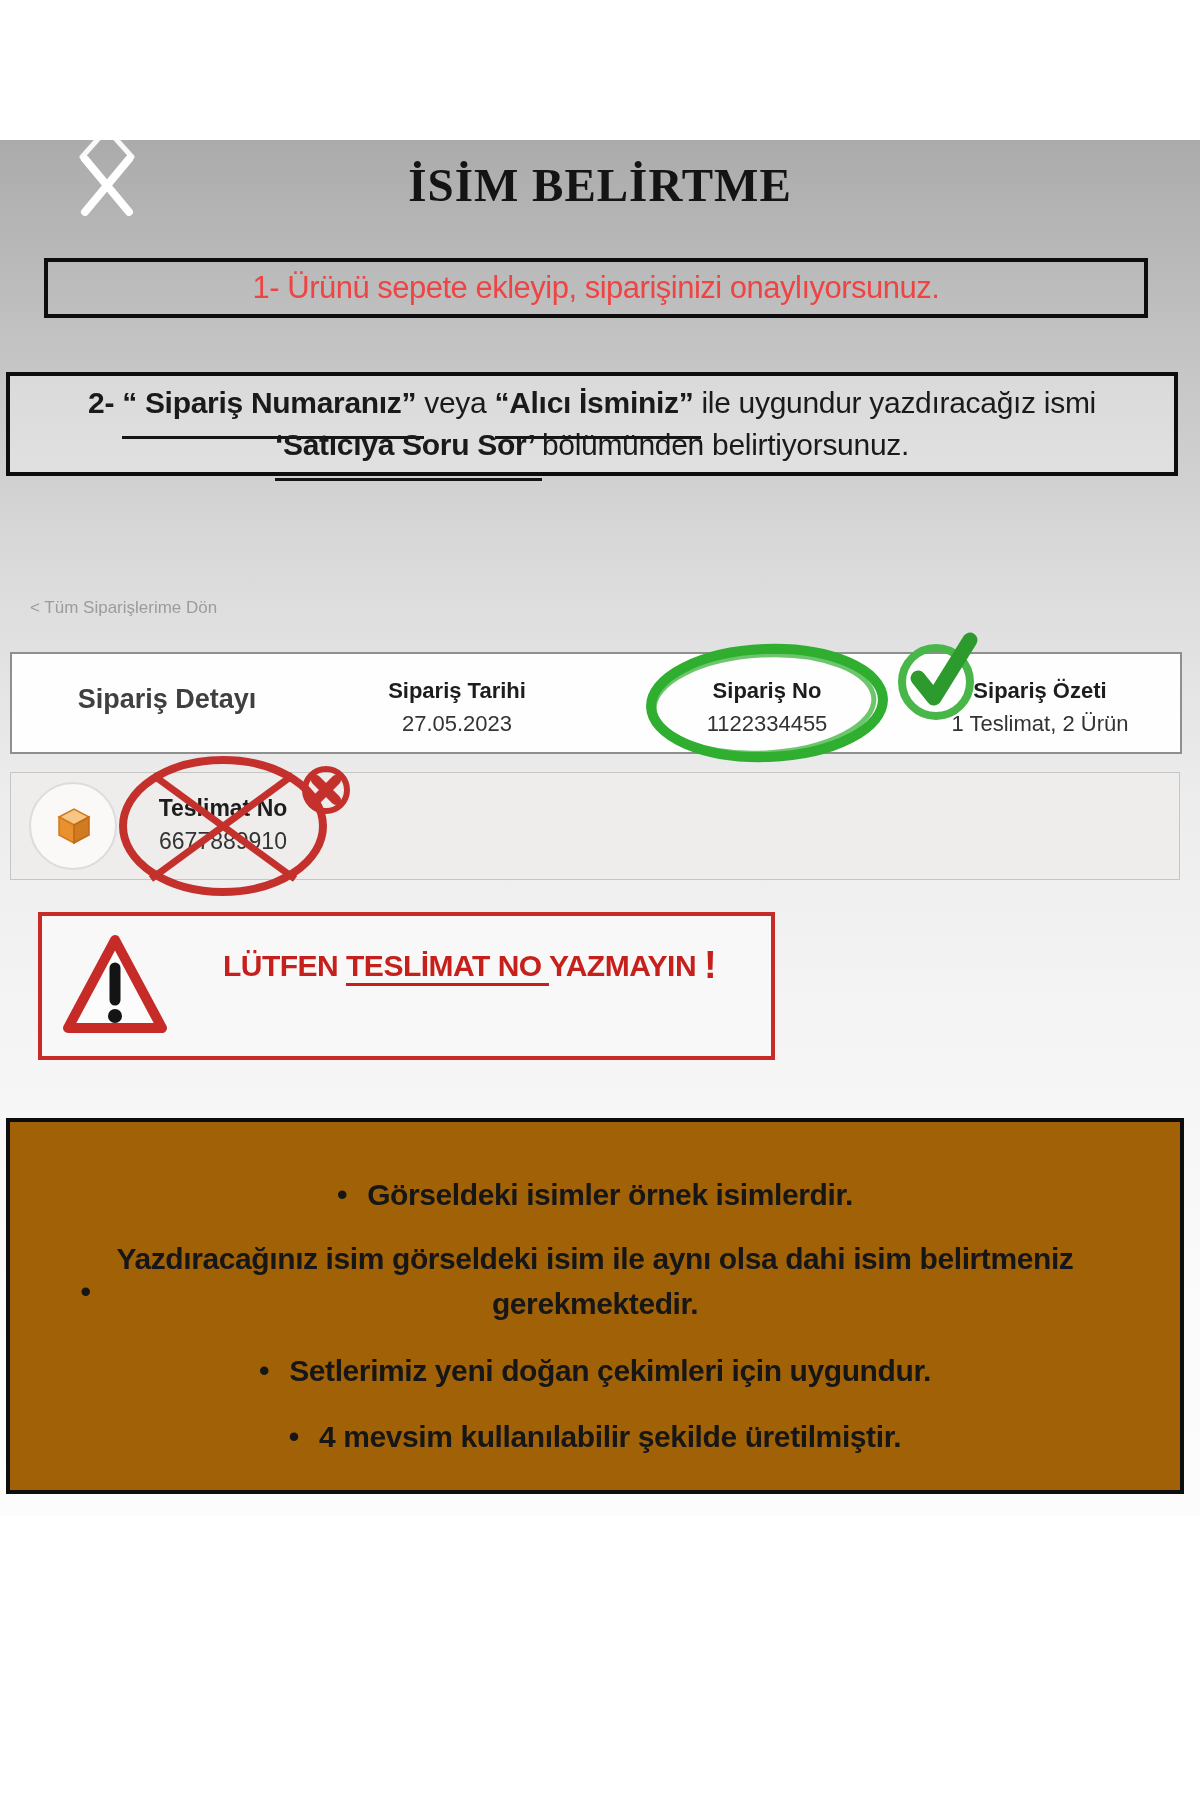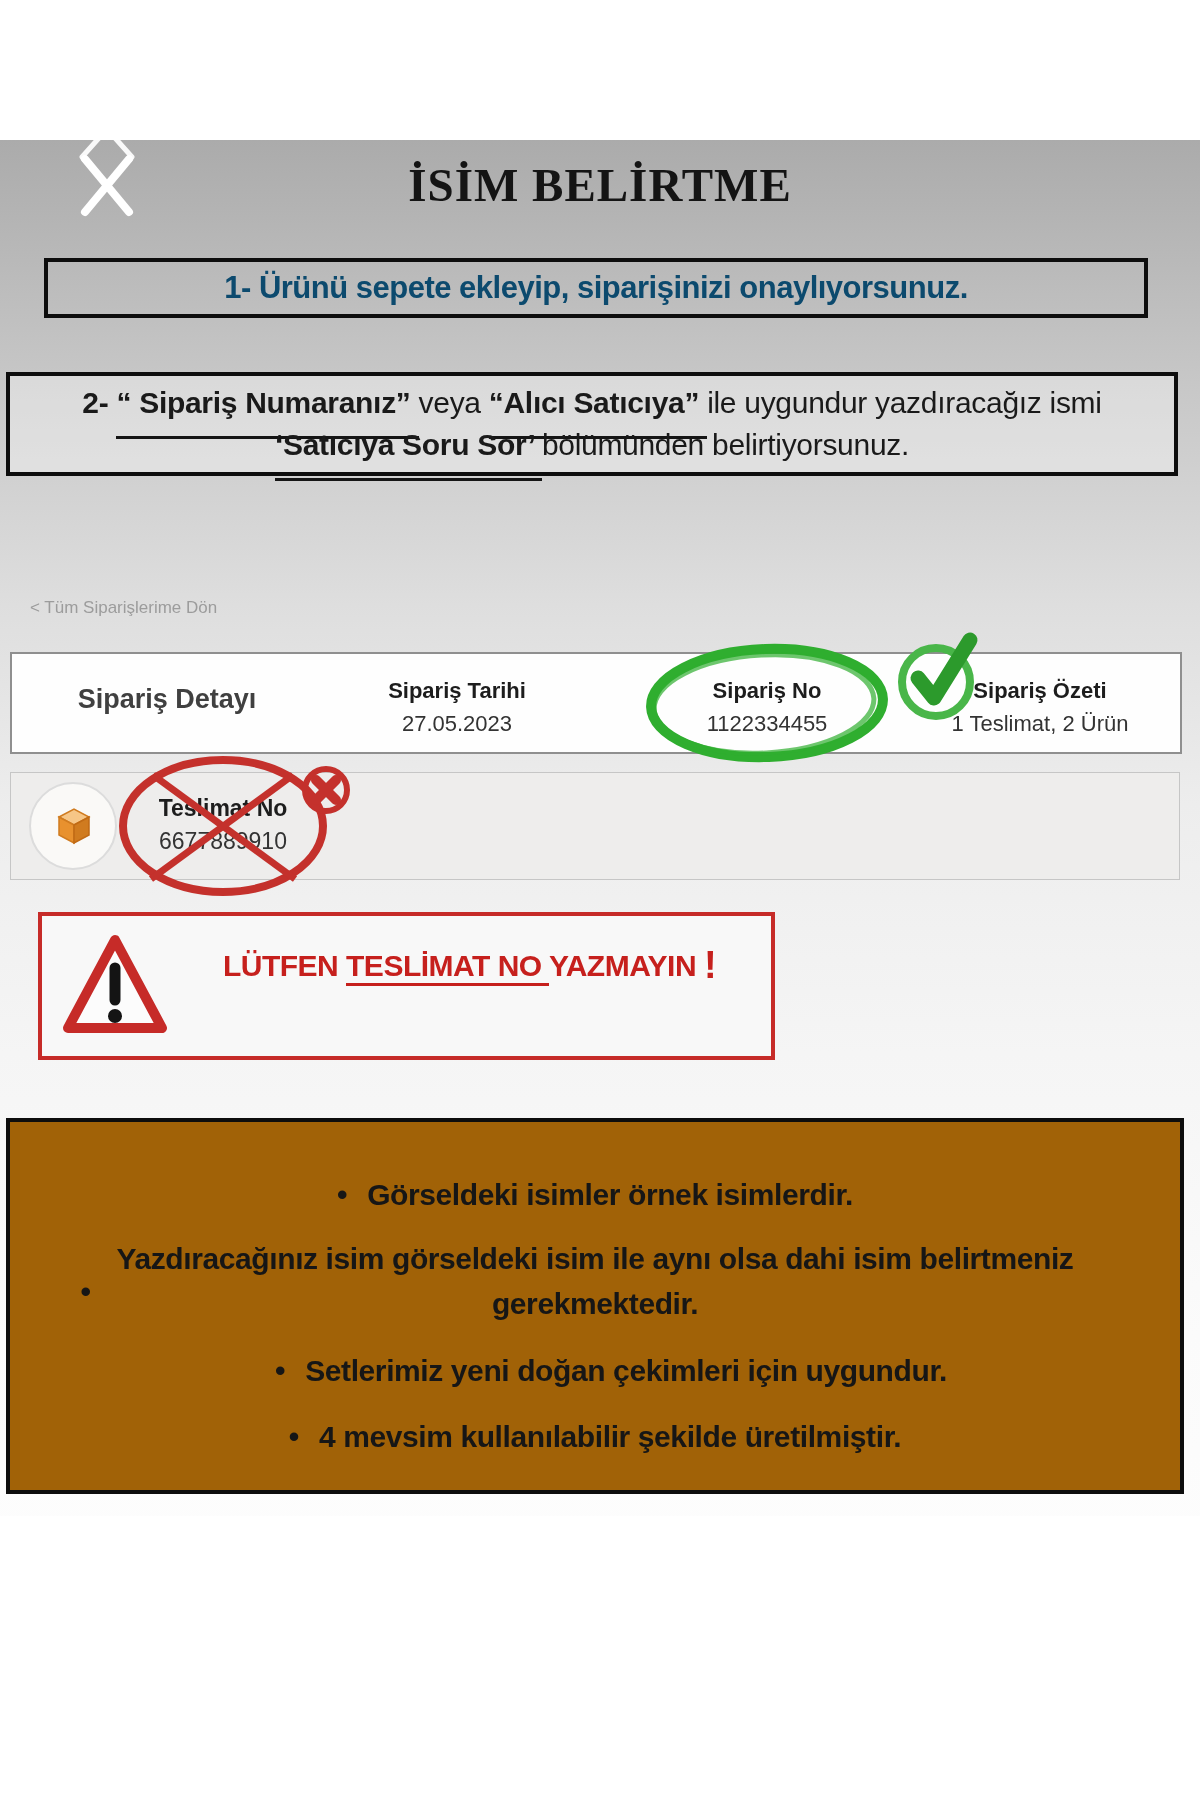--- a/index.html
+++ b/index.html
@@ -6,21 +6,21 @@
   .stage{position:relative;width:1200px;height:1516px;background:#ffffff;overflow:hidden;
          font-family:"Liberation Sans",sans-serif;color:#111;}
   .slide{position:absolute;left:0;top:140px;width:1200px;height:1660px;
          background:linear-gradient(180deg,#ababab 0%,#c6c6c6 14%,#dedede 28%,#ededed 40%,#f5f5f5 55%,#fbfbfb 72%,#ffffff 100%);}
   .close-btn{position:absolute;left:76px;top:126px;width:62px;height:92px;cursor:pointer;}
   .slide-title{position:absolute;left:0;top:158px;width:1200px;text-align:center;
                font-family:"Liberation Serif",serif;font-weight:700;font-size:47px;
                letter-spacing:1px;color:#141414;}
   .step1-box{position:absolute;left:44px;top:258px;width:1096px;height:52px;
              border:4px solid #0d0d0d;display:flex;align-items:center;justify-content:center;}
-  .step1-box .txt{font-weight:700;font-size:31px;letter-spacing:-0.5px;color:#0c4a6e;}
+  .step1-box .txt{font-weight:400;font-size:31px;letter-spacing:-0.5px;color:#ef4444;}
   .step2-box{position:absolute;left:6px;top:372px;width:1164px;height:96px;
              border:4px solid #0d0d0d;background:rgba(255,255,255,0.35);
              display:flex;flex-direction:column;justify-content:center;gap:8px;
              text-align:center;font-size:30px;color:#1a1a1a;letter-spacing:-0.3px;}
   .step2-box .b{font-weight:700;}
   .u{border-bottom:3px solid #151515;padding-bottom:17px;}
   .back-link{position:absolute;left:30px;top:598px;font-size:17px;color:#9c9c9c;cursor:pointer;}
   
   .order-table{position:absolute;left:10px;top:652px;width:1168px;height:98px;
                background:#fefefe;border:2px solid #8f8f8f;}
@@ -53,21 +53,21 @@
   
   .notes-box{position:absolute;left:6px;top:1118px;width:1170px;height:368px;
              border:4px solid #0d0d0d;background:#a16207;}
   .note{position:absolute;width:100%;text-align:center;font-weight:700;font-size:30px;
         letter-spacing:-0.4px;color:#161616;line-height:1.5;}
   .note .dot{margin-right:20px;}
   .note-1{top:50px;}
   .note-2{top:114px;padding:0 70px;width:calc(100% - 140px);}
   .note-2 .dot{position:absolute;left:-36px;top:0;}
   .note-2-wrap{position:relative;display:inline-block;}
-  .note-3{top:226px;padding-left:16px;}
+  .note-3{top:226px;}
   .note-4{top:292px;}
 </style>
 </head>
 <body>
 
 <div class="stage">
 
   <div class="slide"></div>
 
   <div class="close-btn">
@@ -78,21 +78,21 @@
     </svg>
   </div>
 
   <div class="slide-title">İSİM BELİRTME</div>
 
   <div class="step1-box">
     <span class="txt">1- Ürünü sepete ekleyip, siparişinizi onaylıyorsunuz.</span>
   </div>
 
   <div class="step2-box">
-    <div><span class="b">2- </span><span class="b u">“ Sipariş Numaranız” </span><span> veya </span><span class="b u">“Alıcı Satıcıya” </span><span> ile uygundur yazdıracağız ismi</span></div>
+    <div><span class="b">2- </span><span class="b u">“ Sipariş Numaranız” </span><span> veya </span><span class="b u">“Alıcı İsminiz” </span><span> ile uygundur yazdıracağız ismi</span></div>
     <div><span class="b u">‘Satıcıya Soru Sor’ </span><span> bölümünden belirtiyorsunuz.</span></div>
   </div>
 
   <div class="back-link">&lt; Tüm Siparişlerime Dön</div>
 
   <div class="order-table">
     <div class="detail-title">Sipariş Detayı</div>
 
     <div class="col" style="left:330px;top:24px;width:230px;">
       <div class="lbl">Sipariş Tarihi</div>

